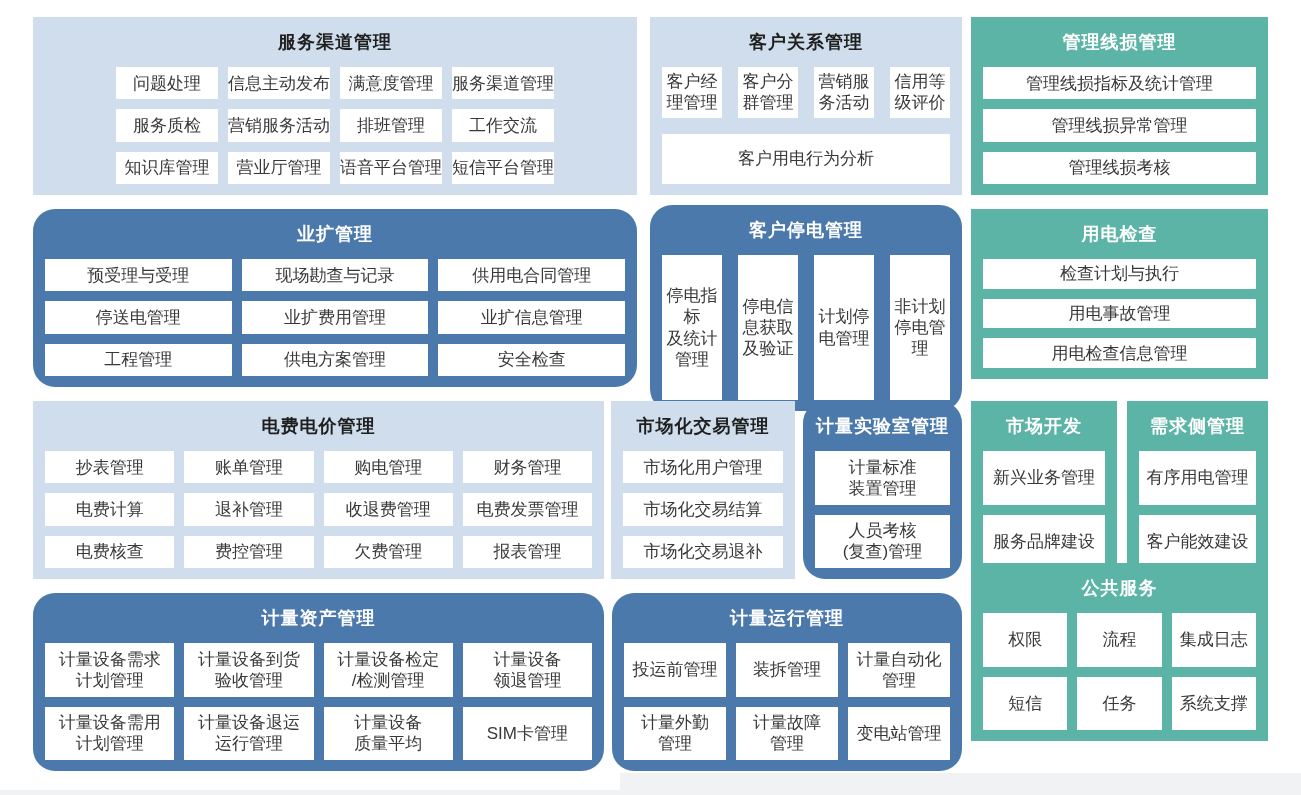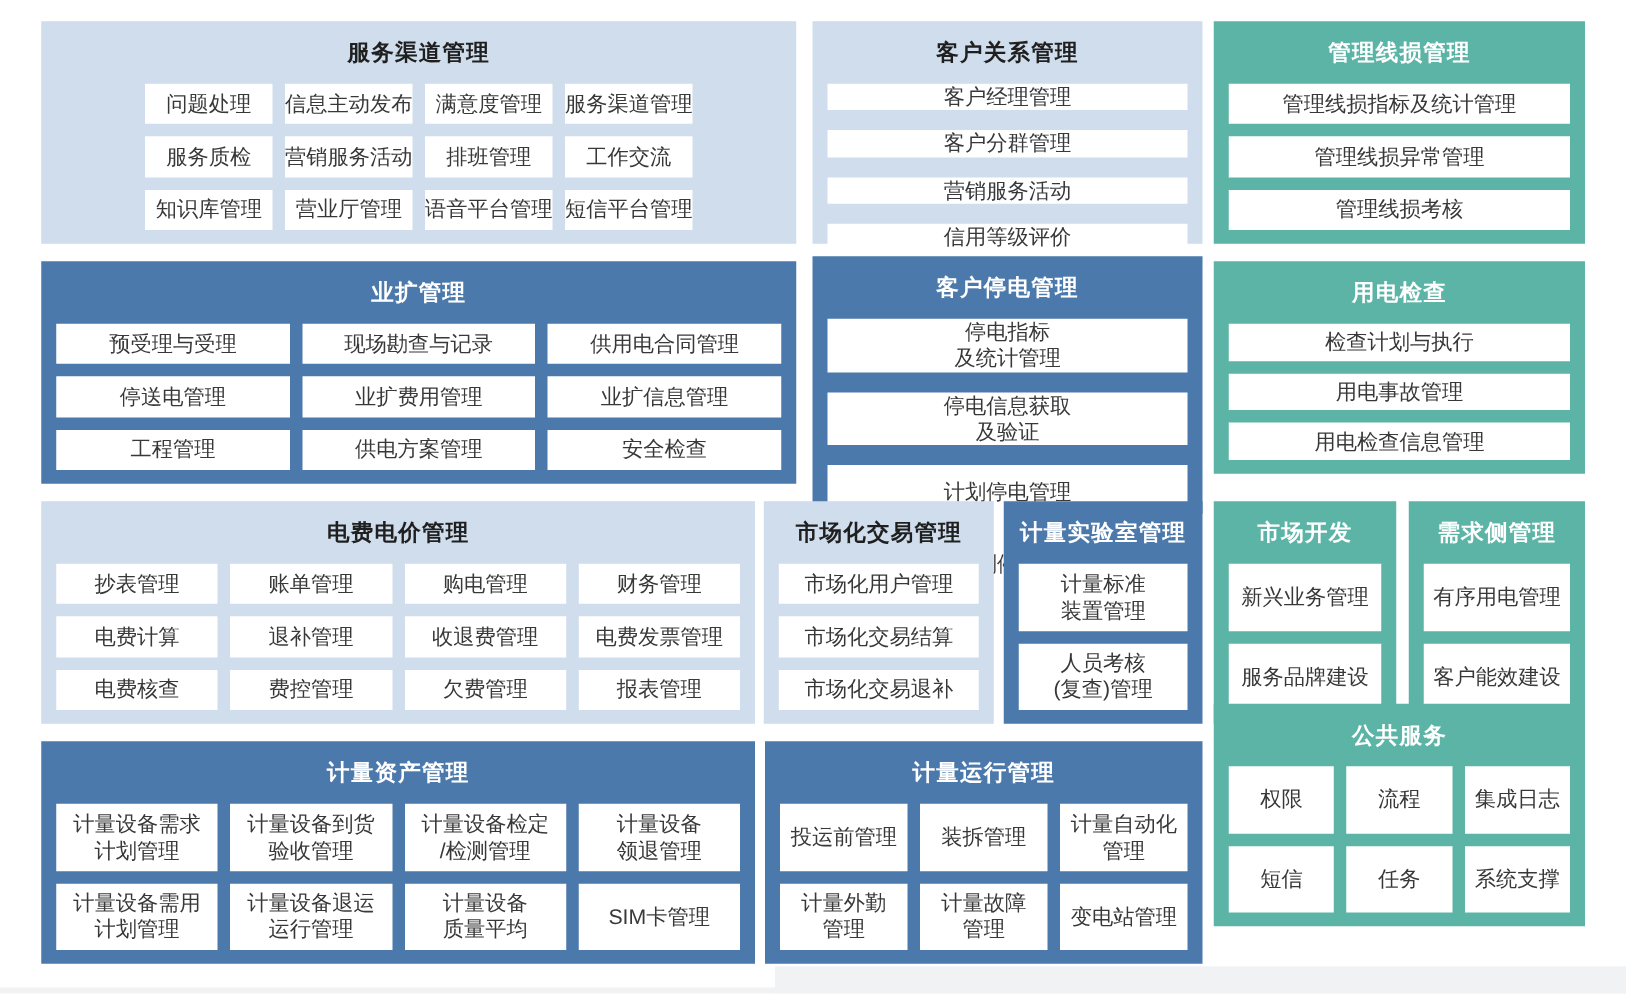--- a/index.html
+++ b/index.html
@@ -12,31 +12,31 @@
     --title-light:#ffffff;
     --page-bg:#ffffff;
     --edge-gray:#f1f2f4;
   }
   html,body{margin:0;padding:0;background:var(--page-bg);}
   body{font-family:"Liberation Sans","DejaVu Sans",sans-serif;}
   .canvas{position:relative;width:1301px;height:795px;background:var(--page-bg);overflow:hidden;}
 
   .block{position:absolute;display:flex;flex-direction:column;padding:0 12px 11px;box-sizing:border-box;}
   .theme-light{background:var(--light-blue);}
-  .theme-dark{background:var(--dark-blue);}
+  .theme-dark{background:var(--dark-blue);border-radius:22px;}
   .theme-teal{background:var(--teal);}
 
   .block-title{height:50px;flex:0 0 50px;display:flex;align-items:center;justify-content:center;
     font-size:18px;font-weight:bold;letter-spacing:1px;}
   .theme-light .block-title{color:var(--title-dark);}
   .theme-dark .block-title,.theme-teal .block-title{color:var(--title-light);}
 
   .grid{flex:1;display:grid;gap:10px;grid-auto-rows:1fr;}
   .cols-1{grid-template-columns:1fr;}
-  .cols-2{grid-template-columns:repeat(1,1fr);gap:16px;}
+  .cols-2{grid-template-columns:repeat(4,1fr);gap:16px;}
   .cols-3{grid-template-columns:repeat(3,1fr);}
   .cols-4{grid-template-columns:repeat(4,1fr);}
   .span-all{grid-column:1 / -1;}
 
   .item{background:var(--item-bg);color:var(--item-text);display:flex;align-items:center;justify-content:center;
     text-align:center;font-size:17px;line-height:1.25;white-space:pre-line;}
 
   .edge-patch{position:absolute;left:620px;top:773px;right:0;bottom:0;background:var(--edge-gray);}
   .edge-line{position:absolute;left:0;right:0;bottom:0;height:5px;background:var(--edge-gray);}
 </style>

